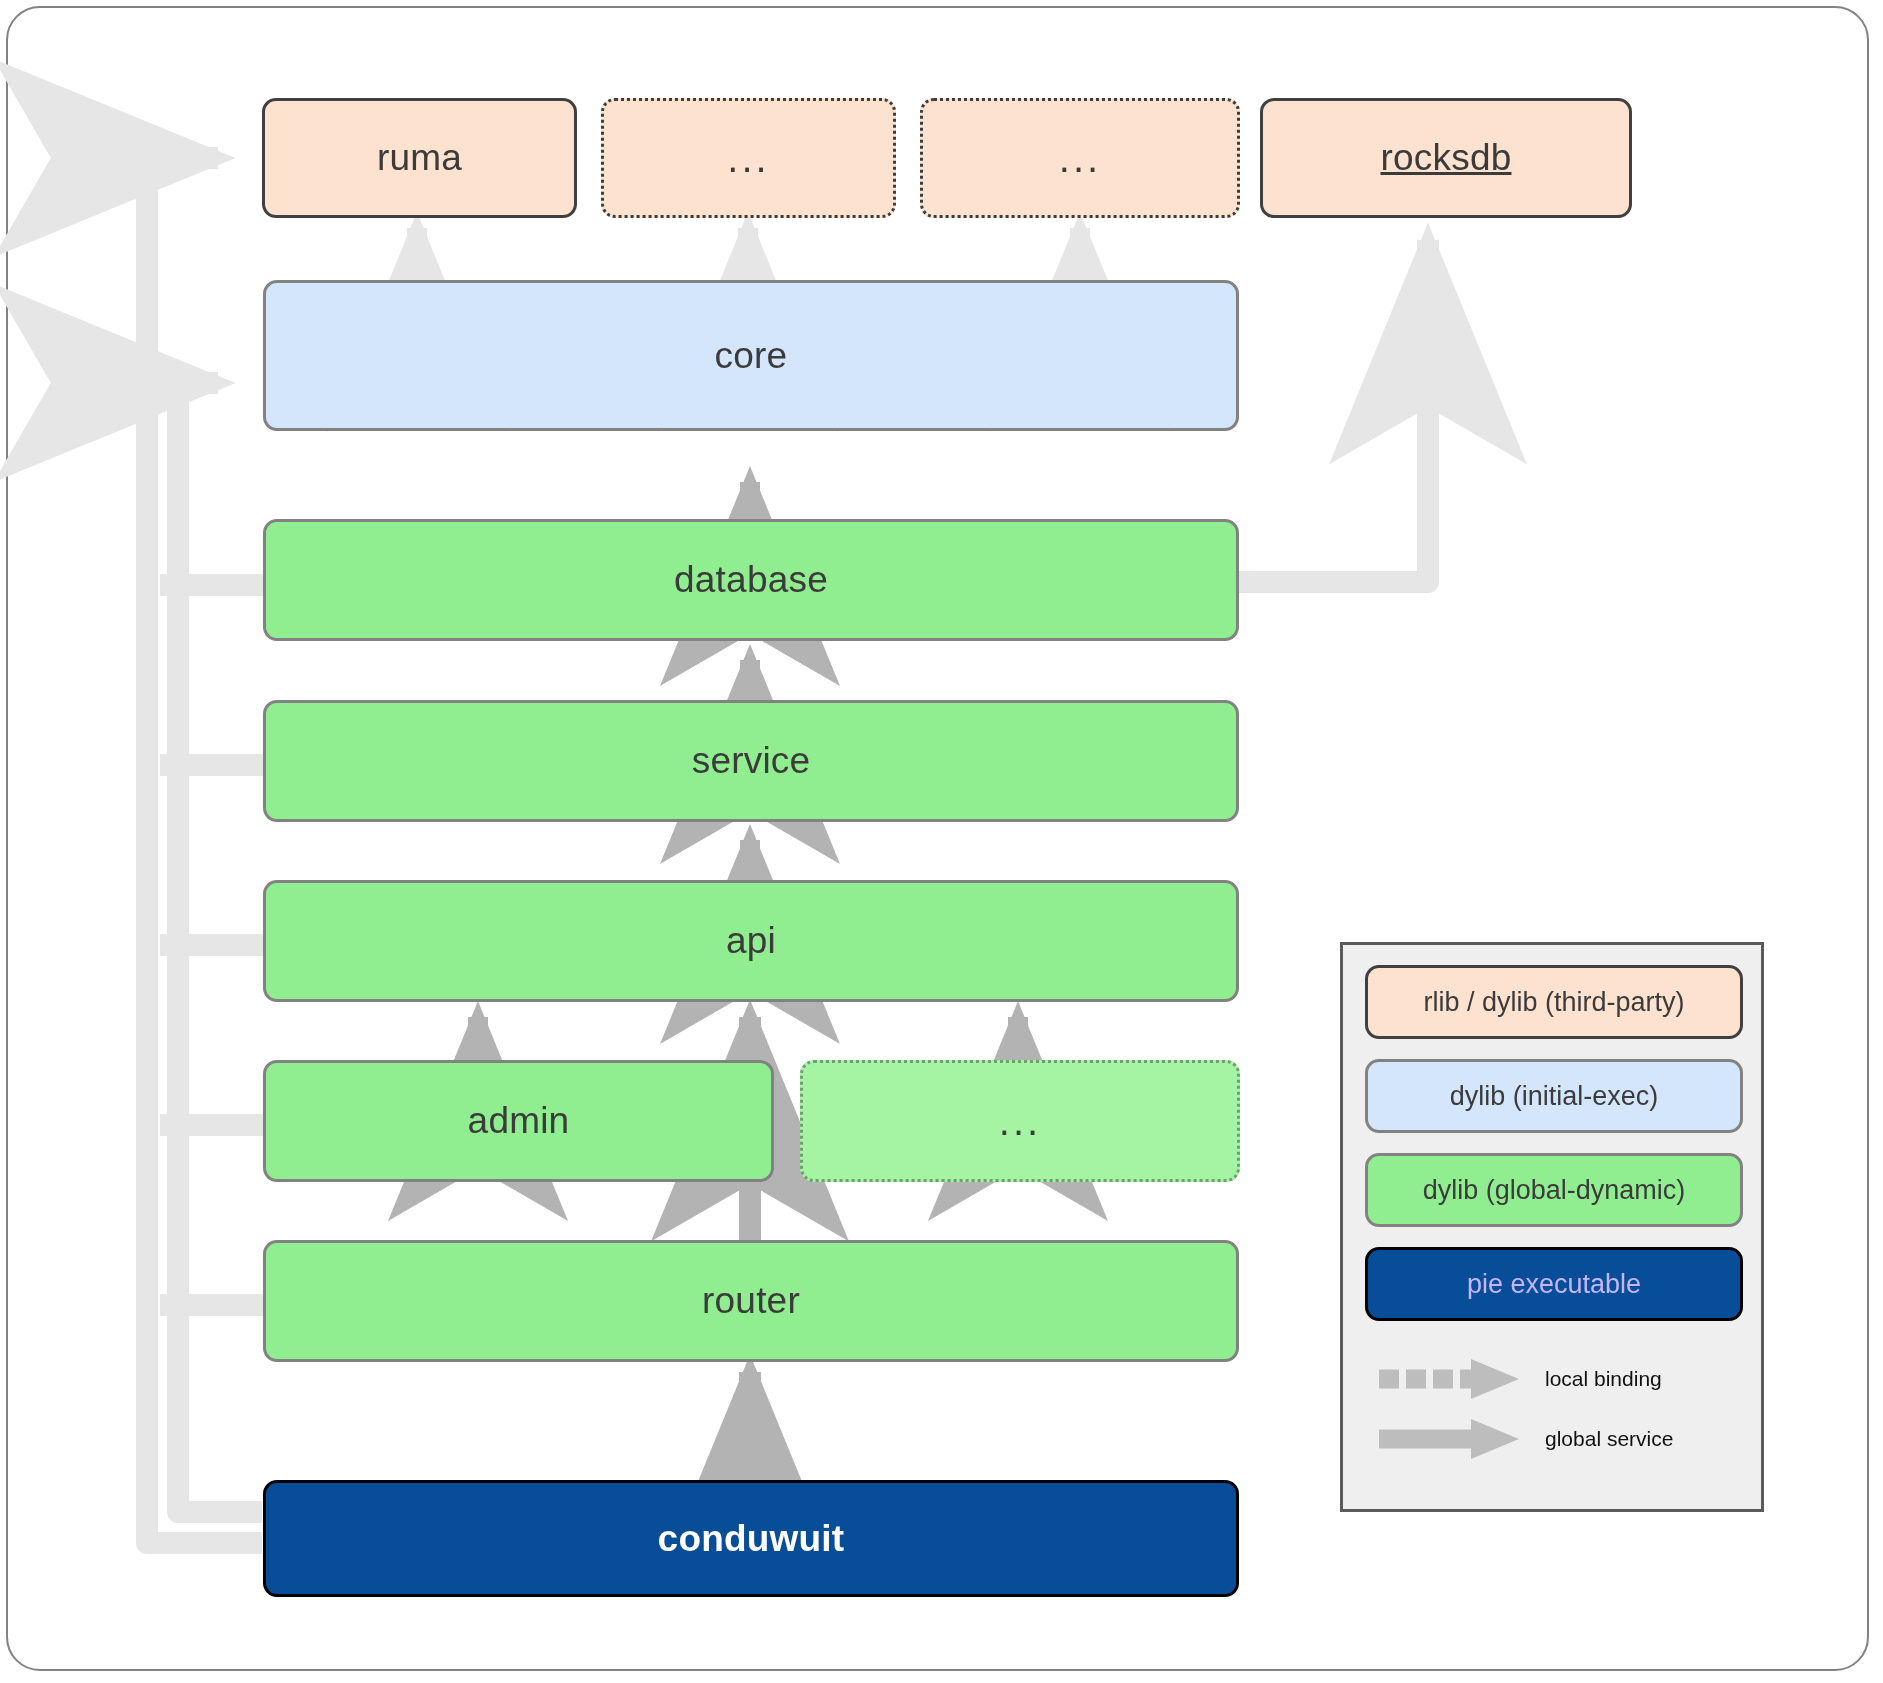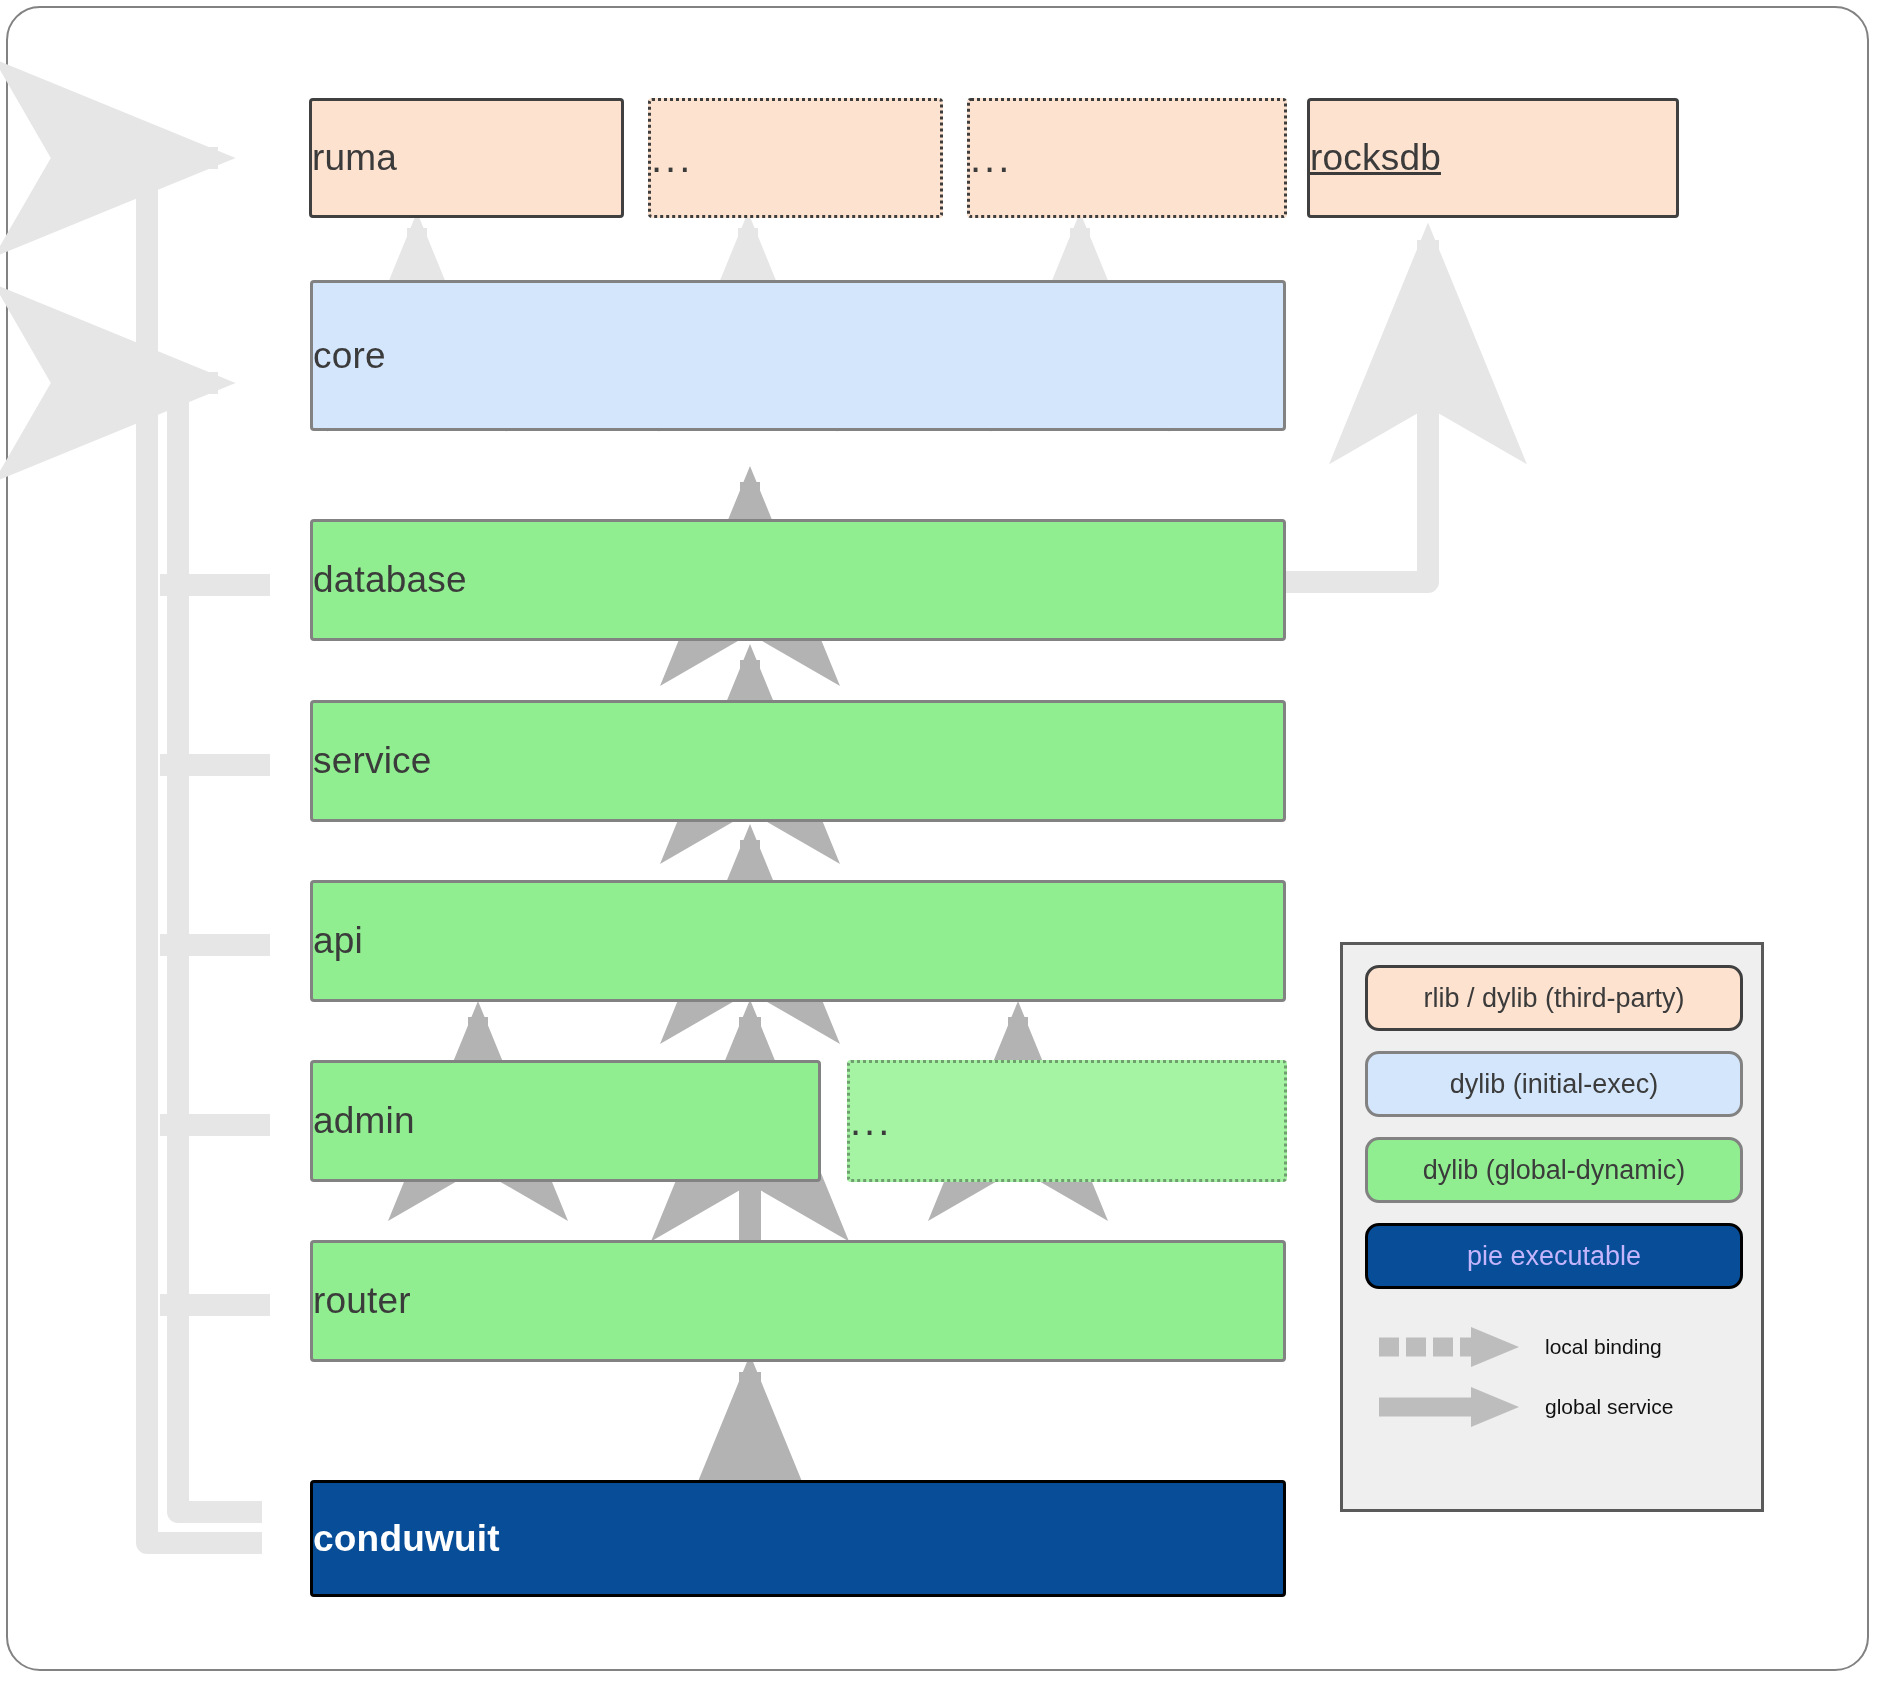--- a/index.html
+++ b/index.html
@@ -33,25 +33,25 @@
     left: 0;
     top: 0;
     width: 1883px;
     height: 1683px;
   }
   .node {
     position: absolute;
     box-sizing: border-box;
     display: flex;
     align-items: center;
-    border-radius: 4px;
+    justify-content: center;
+    border-radius: 14px;
     font-size: 37px;
     color: #3b3b3b;
     letter-spacing: 0.2px;
-    margin-left: 47px;
   }
   .node.orange {
     background: #fce2cf;
     border: 3px solid #404040;
   }
   .node.orange-dotted {
     background: #fce2cf;
     border: 3px dotted #3d3d3d;
   }
   .node.blue {
@@ -85,21 +85,21 @@
     top: 942px;
     width: 424px;
     height: 570px;
     background: #efefef;
     border: 3px solid #5a5a5a;
     box-sizing: border-box;
     padding: 20px 22px;
   }
   .legend-chip {
     box-sizing: border-box;
-    height: 66px;
+    height: 74px;
     margin: 0 auto 20px auto;
     width: 378px;
     border-radius: 14px;
     display: flex;
     align-items: center;
     justify-content: center;
     font-size: 27px;
     color: #3b3b3b;
   }
   .legend-chip.orange { background: #fce2cf; border: 3px solid #404040; }

